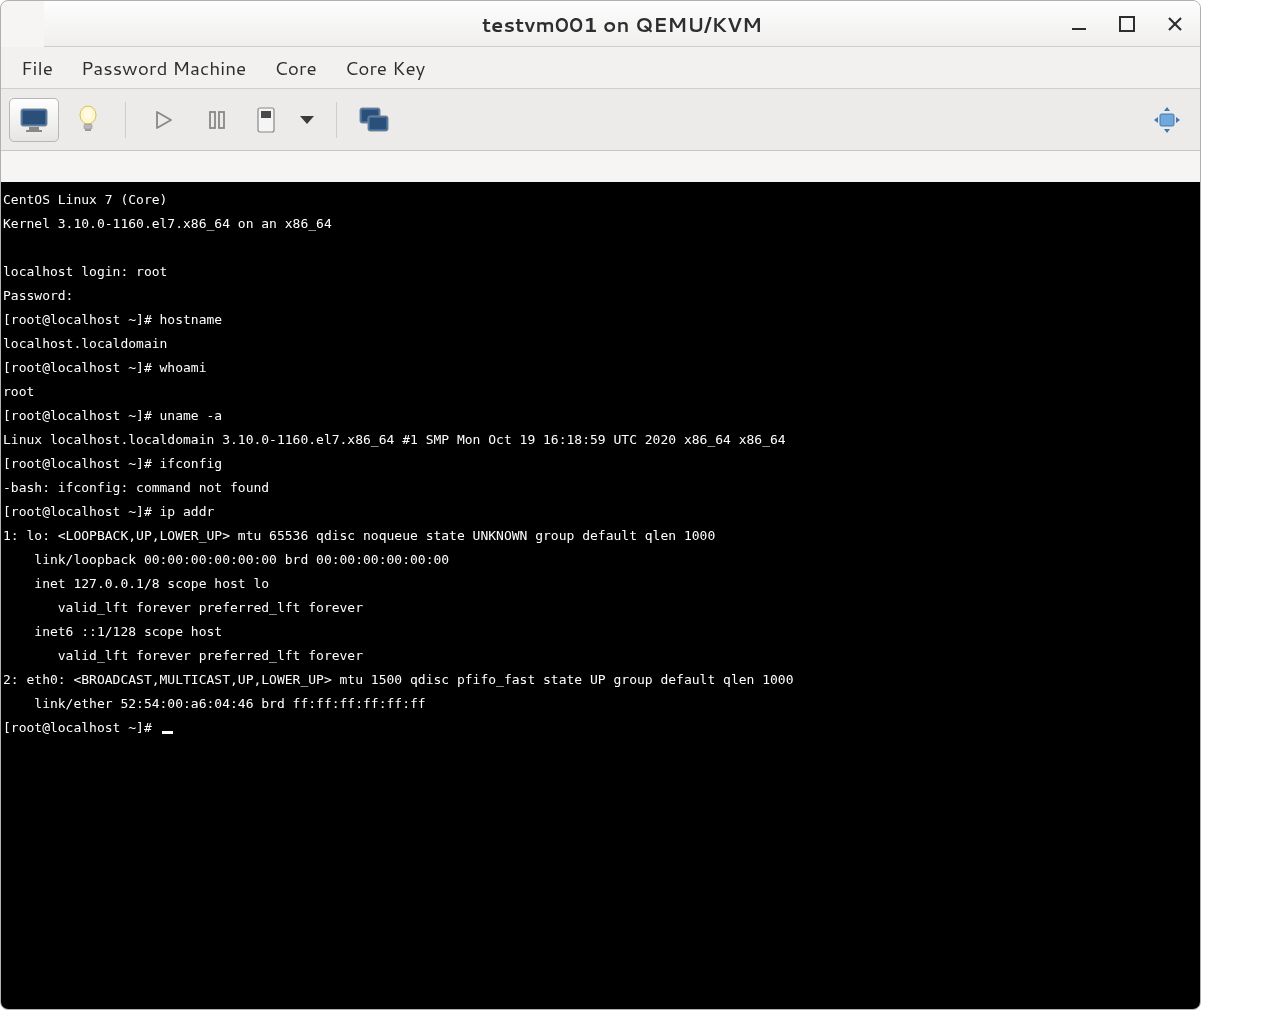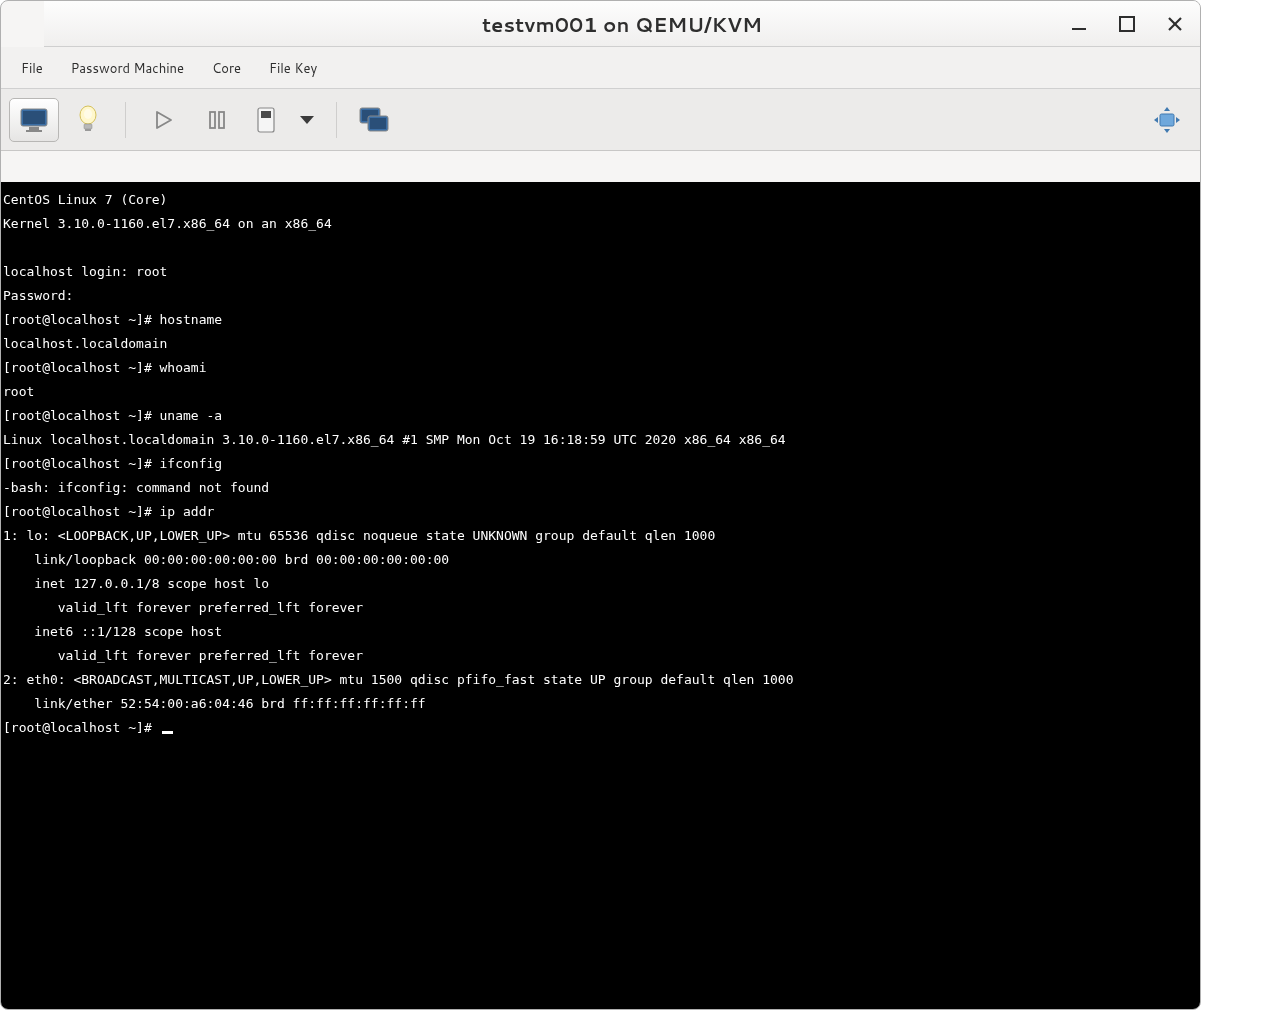--- a/index.html
+++ b/index.html
@@ -59,21 +59,21 @@
   .menubar {
     height: 42px;
     display: flex;
     align-items: center;
     gap: 8px;
     padding: 0 10px;
     background: #f2f1f0;
     border-bottom: 1px solid #d0d0d0;
   }
   .menubar .mitem {
-    font-size: 13px;
+    font-size: 19px;
     color: #2e2e2e;
     padding: 4px 10px;
     cursor: pointer;
   }
   .toolbar {
     height: 62px;
     display: flex;
     align-items: center;
     padding: 0 8px;
     background: #ecebea;
@@ -150,21 +150,21 @@
             <line x1="14" y1="2" x2="2" y2="14" stroke="#2e2e2e" stroke-width="2.2"></line>
           </svg>
       </span>
     </div>
   </div>
 
   <div class="menubar">
     <div class="mitem">File</div>
     <div class="mitem">Password Machine</div>
     <div class="mitem">Core</div>
-    <div class="mitem">File Key</div>
+    <div class="mitem">Core Key</div>
   </div>
 
   <div class="toolbar">
     <div class="tbtn active">
       <span>
         <svg width="30" height="28" viewBox="0 0 30 28">
           <rect x="2" y="3" width="26" height="17" rx="2" fill="#3b6ea5" stroke="#888" stroke-width="1"></rect>
           <rect x="4" y="5" width="22" height="13" fill="#2a4f78"></rect>
           <rect x="10" y="21" width="10" height="3" fill="#888"></rect>
           <rect x="7" y="24" width="16" height="2" fill="#888"></rect>

